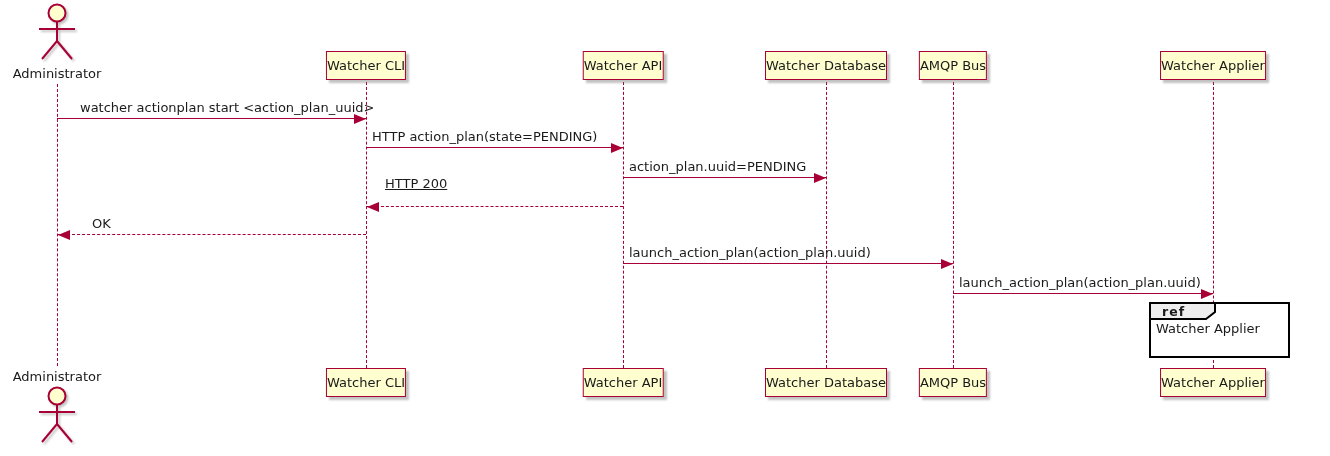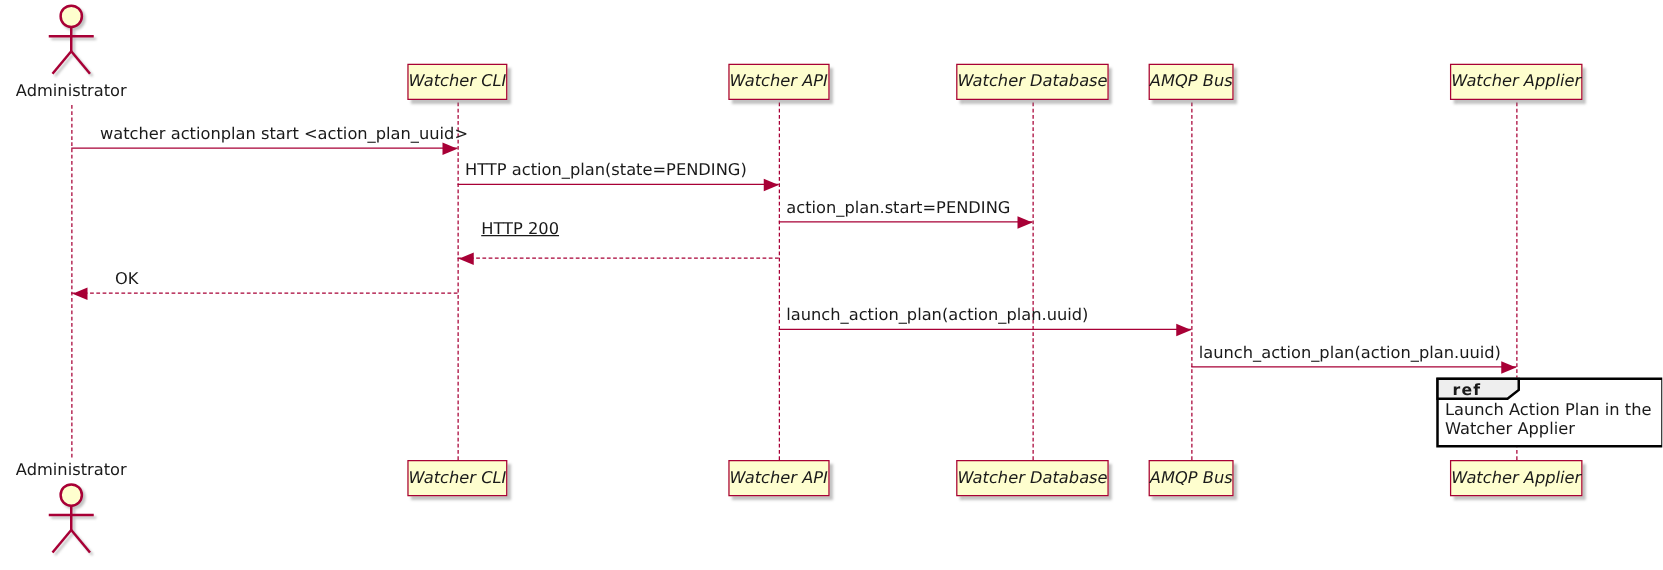--- a/index.html
+++ b/index.html
@@ -5,21 +5,21 @@
   html,body { margin:0; padding:0; background:#ffffff; }
   .stage {
     position:relative; width:1330px; height:456px;
     font-family:"DejaVu Sans","Liberation Sans",sans-serif;
     font-size:13px; color:#1a1a1a; background:#ffffff; overflow:hidden;
   }
   .pbox {
     position:absolute; transform:translateX(-50%);
     background:#FEFECE; border:1.8px solid #A80036;
     padding:4px 0; white-space:nowrap; line-height:19px;
-    box-shadow:3px 3px 2px rgba(120,120,120,0.45); z-index:3;font-style:italic;
+    box-shadow:3px 3px 2px rgba(120,120,120,0.45); z-index:3;
   }
   .lifeline { position:absolute; width:0; border-left:1.4px dashed #A80036; z-index:0; }
   .mlabel { position:absolute; white-space:nowrap; z-index:2; }
   .mline  { position:absolute; height:0; z-index:1; }
   .mline.solid  { border-top:1.6px solid #A80036; }
   .mline.dashed { border-top:1.6px dashed #A80036; }
   .ahead { position:absolute; width:0; height:0; z-index:2;
            border-top:5px solid transparent; border-bottom:5px solid transparent; }
   .ahead.right { border-left:12px solid #A80036; }
   .ahead.left  { border-right:12px solid #A80036; }
@@ -32,27 +32,26 @@
   .refcontent { padding:17px 4px 2px 5px; line-height:15px; }
   .reftab { position:absolute; top:-2px; left:-2px; }
   .reftab-label { position:absolute; top:0px; left:11px; font-weight:bold; font-size:12.5px;
                   letter-spacing:1px; z-index:6; }
 </style>
 </head>
 <body>
 
 <div class="stage">
 
-  <div class="refbox" id="refbox" style="left: 1149px; top: 302px; width: 182px; height: 56px;">
+  <div class="refbox" id="refbox" style="left: 1149px; top: 302px; width: 141px; height: 56px;">
     <svg class="reftab" width="72" height="19">
       <path d="M1,1 H66 V10 L57,17 H1 Z" fill="#EEEEEE" stroke="#000000" stroke-width="2"></path>
     </svg>
     <span class="reftab-label">ref</span>
     <div class="refcontent">
-      <div>Launch Action Plan in the</div>
       <div>Watcher Applier</div>
     </div>
   </div>
 
 <svg width="50" height="62" class="actor-svg" style="left: 32px; top: 2px;">
       <circle cx="25" cy="11" r="8.5" fill="#FEFECE" stroke="#A80036" stroke-width="2"></circle>
       <line x1="25" y1="19.5" x2="25" y2="39" stroke="#A80036" stroke-width="2"></line>
       <line x1="7" y1="27" x2="43" y2="27" stroke="#A80036" stroke-width="2"></line>
       <line x1="25" y1="39" x2="10" y2="57" stroke="#A80036" stroke-width="2"></line>
       <line x1="25" y1="39" x2="40" y2="57" stroke="#A80036" stroke-width="2"></line>
@@ -83,21 +82,21 @@
     <div class="pbox" style="left: 1213px; top: 51px;">Watcher Applier</div>
     <div class="pbox" style="left: 1213px; top: 368px;">Watcher Applier</div>
     <div class="mline solid" style="left: 57px; top: 118px; width: 309px;"></div>
     <div class="ahead right" style="left: 354px; top: 114px;"></div>
     <div class="mlabel" style="left: 80px; top: 100px;">watcher actionplan start &lt;action_plan_uuid&gt;</div>
     <div class="mline solid" style="left: 366px; top: 147px; width: 257px;"></div>
     <div class="ahead right" style="left: 611px; top: 143px;"></div>
     <div class="mlabel" style="left: 372px; top: 129px;">HTTP action_plan(state=PENDING)</div>
     <div class="mline solid" style="left: 623px; top: 177px; width: 203px;"></div>
     <div class="ahead right" style="left: 814px; top: 173px;"></div>
-    <div class="mlabel" style="left: 629px; top: 159px;">action_plan.start=PENDING</div>
+    <div class="mlabel" style="left: 629px; top: 159px;">action_plan.uuid=PENDING</div>
     <div class="mline dashed" style="left: 366px; top: 206px; width: 257px;"></div>
     <div class="ahead left" style="left: 367px; top: 202px;"></div>
     <div class="mlabel" style="left: 385px; top: 176px; text-decoration: underline;">HTTP 200</div>
     <div class="mline dashed" style="left: 57px; top: 234px; width: 309px;"></div>
     <div class="ahead left" style="left: 58px; top: 230px;"></div>
     <div class="mlabel" style="left: 92px; top: 216px;">OK</div>
     <div class="mline solid" style="left: 623px; top: 263px; width: 330px;"></div>
     <div class="ahead right" style="left: 941px; top: 259px;"></div>
     <div class="mlabel" style="left: 629px; top: 245px;">launch_action_plan(action_plan.uuid)</div>
     <div class="mline solid" style="left: 953px; top: 293px; width: 260px;"></div>

